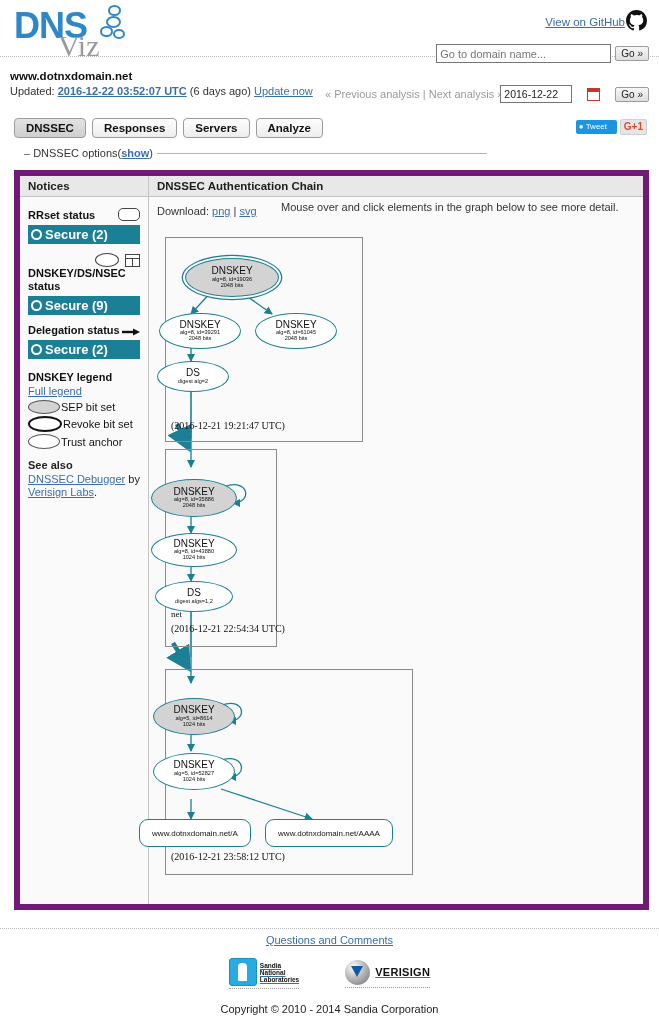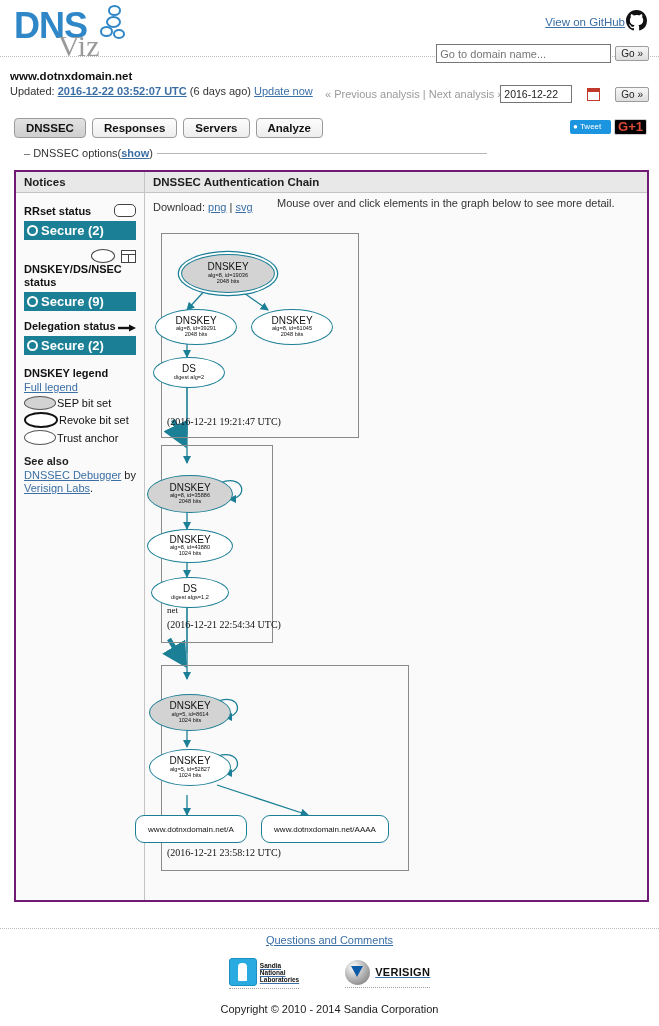--- a/index.html
+++ b/index.html
@@ -73,37 +73,37 @@
     border-radius:4px;background:linear-gradient(#fdfdfd,#ededed);color:#111;cursor:pointer;
     font-family:"Liberation Sans",sans-serif;
   }
   .tab.active{background:linear-gradient(#e2e2e2,#cfcfcf);}
   #social{position:absolute;right:12px;top:7px;display:flex;gap:3px;align-items:center;}
   .tweet-btn{
     background:#1b95e0;color:#fff;font-size:8px;border-radius:2px;padding:1px 4px 1px 3px;
     display:flex;align-items:center;gap:2px;height:12px;line-height:12px;overflow:hidden;width:34px;
   }
   .gplus-btn{
-    border:1px solid #d0d0d0;background:#000000;color:#dd4b39;font-size:13px;font-weight:bold;
+    border:1px solid #d0d0d0;background:#e5e5e5;color:#dd4b39;font-size:10px;font-weight:bold;
     padding:1px 3px;border-radius:2px;height:12px;line-height:12px;
   }
 
   
   #options-bar{
     position:relative;margin:8px 0 0 24px;height:14px;font-size:11px;color:#333;
     display:flex;align-items:center;gap:0px;
   }
   #options-bar .minus{margin-right:3px;color:#555;}
   #options-bar .rule{
     flex:0 0 auto;width:330px;border-bottom:1px solid #b5b5b5;margin-left:4px;height:0;
   }
 
   
   #panel{
-    margin:10px 10px 0 14px;border:2px solid #701a75;background:#fde047;height:728px;
+    margin:10px 10px 0 14px;border:6px solid #701a75;background:#fde047;height:728px;
     display:flex;position:relative;
   }
   #notices{
     width:128px;border-right:1px solid #c4c4c4;background:#fafafa;
   }
   #notices-head,#graph-head{
     background:#e8e8e8;border-bottom:1px solid #c4c4c4;font-weight:bold;font-size:11.5px;
     padding:4px 8px;color:#1d1d1d;
   }
   #notices-body{padding:8px 8px 0 8px;}

